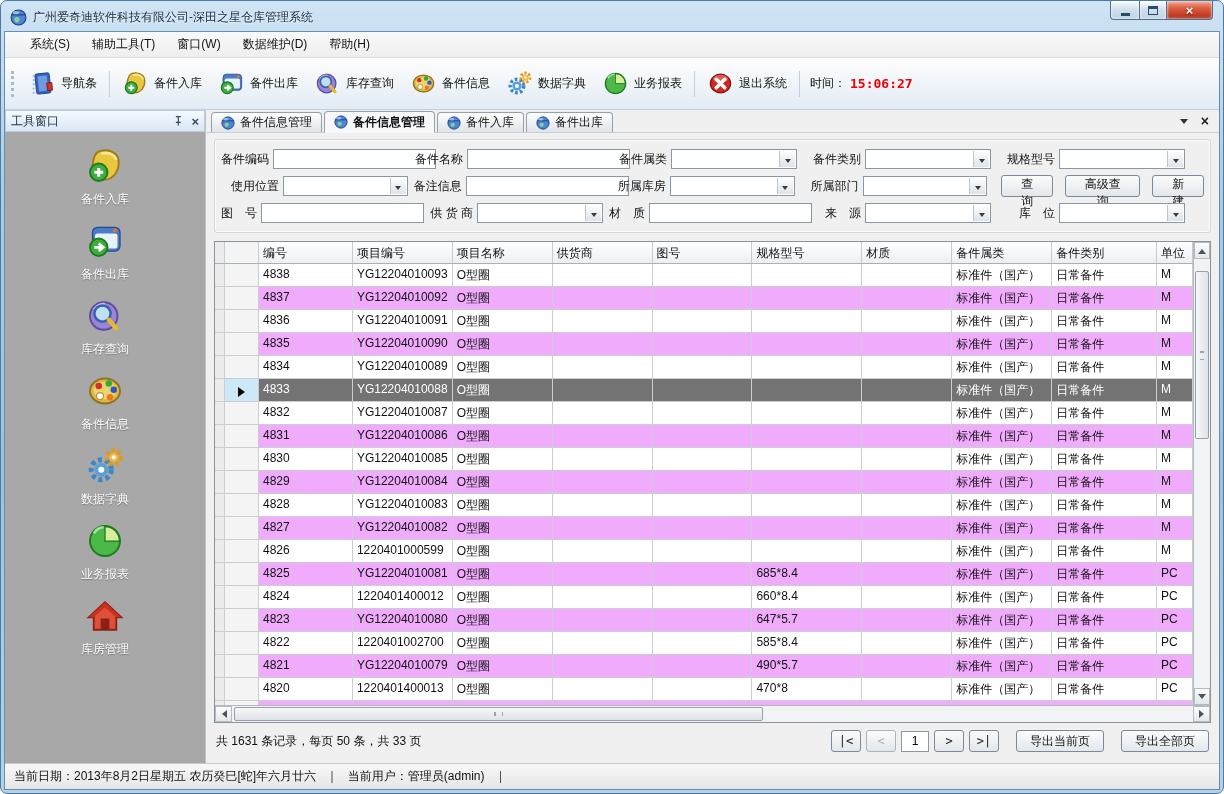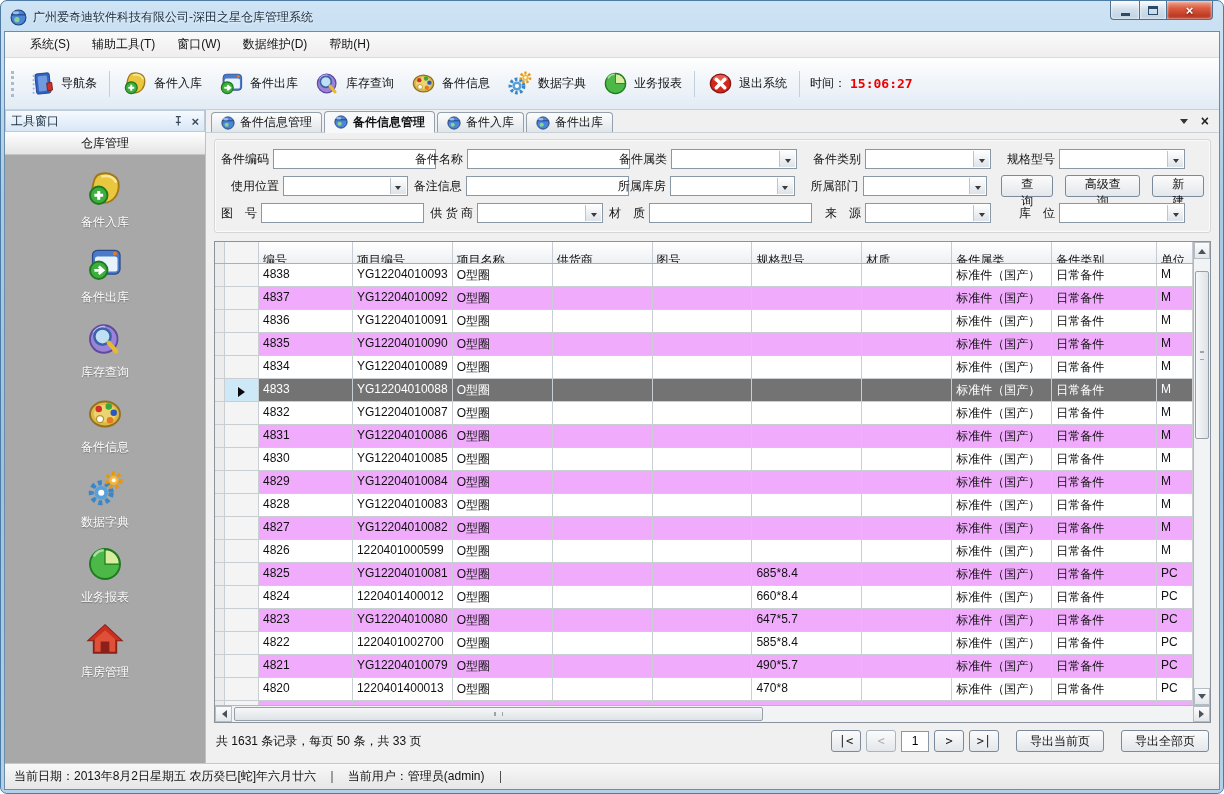--- a/index.html
+++ b/index.html
@@ -93,21 +93,21 @@
   .sbuttons { display:flex; gap:12px; margin-left:8px; }
   .btn { height:22px; padding:0 13px; font:inherit; background:linear-gradient(#fbfbfb,#e3e7eb);
     border:1px solid #7a8a9a; border-radius:3px; cursor:pointer; color:#111; }
 
   
   .gridwrap { margin-top:8px; height:482px; border:1px solid #8a939c; background:#fff;
     display:flex; flex-direction:column; overflow:hidden; }
   .gridmain { flex:1; display:flex; overflow:hidden; }
   .gridcols { flex:1; overflow:hidden; }
   .ghead { display:flex; height:22px; background:linear-gradient(#ffffff,#edf0f3); border-bottom:1px solid #a8b0b8; }
-  .hcell { border-right:1px solid #c6ccd2; padding:10px 4px 0; white-space:nowrap; overflow:hidden; cursor:default; }
+  .hcell { border-right:1px solid #c6ccd2; padding:3px 4px 0; white-space:nowrap; overflow:hidden; cursor:default; }
   .drow { display:flex; height:23px; background:#fff; }
   .drow.odd { background:#f0abfc; }
   .drow.sel { background:#737373; color:#fff; }
   .dcell { border-right:1px solid #c9ced3; border-bottom:1px solid #c9ced3; padding:3px 4px 0;
     white-space:nowrap; overflow:hidden; }
   .gut1 { width:10px; background:#ececec; }
   .gut2 { width:34px; background:#f4f4f4; display:flex; align-items:center; }
   .drow.sel .gut1 { background:#ececec; }
   .drow.sel .gut2 { background:#cde9f8; color:#000; }
   .arr-right { width:0; height:0; border:5px solid transparent; border-left:7px solid #0a0a0a; margin-left:9px; }
@@ -300,21 +300,20 @@
           <span>工具窗口</span>
           <span class="sbh-btns">
             <span class="icn">
               <svg viewBox="0 0 16 16" fill="none" stroke="#3a4a5a" stroke-width="1.5">
                   <path d="M9 2 v7 M6 9 h6 M9 9 v4 M6 2 h6"></path>
                 </svg>
             </span>
             <span class="sbh-x">×</span>
           </span>
         </div>
-        <div class="sb-title">仓库管理</div>
         <div class="sb-items" id="sb-items">
             <div class="sb-item">
               <span class="icn">
                 <svg viewBox="0 0 32 32">
                   <path d="M12 4 C20 2 27 6 27 13 C27 21 22 27 15 27 C9 27 5 22 6 15 C7 9 8 5 12 4 Z" fill="#e9c73f" stroke="#a2781a" stroke-width="1.5"></path>
                   <path d="M13 6 C19 4.5 24 7 25 11" stroke="#f7e89a" stroke-width="2" fill="none"></path>
                   <circle cx="11" cy="21" r="7" fill="#3fae3f" stroke="#1d7a1d" stroke-width="1.5"></circle>
                   <path d="M11 17.5 V24.5 M7.5 21 H14.5" stroke="#fff" stroke-width="2.4"></path>
                 </svg>
               </span>

